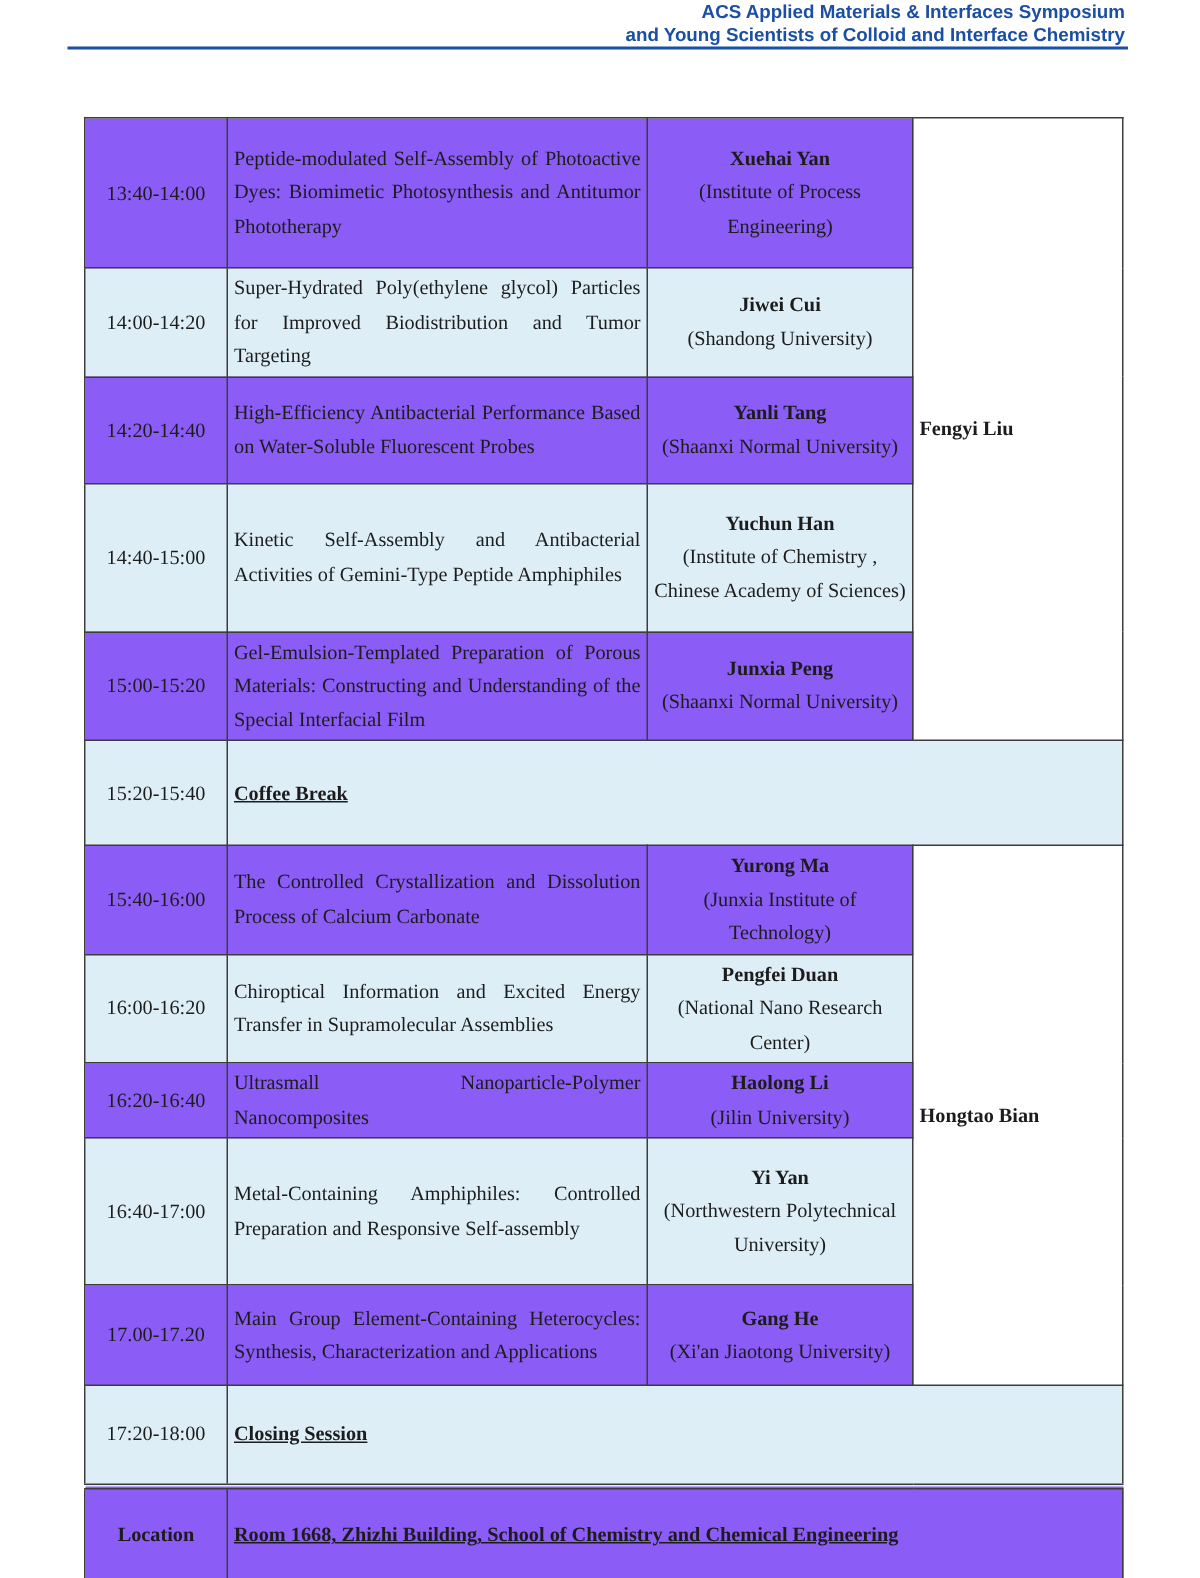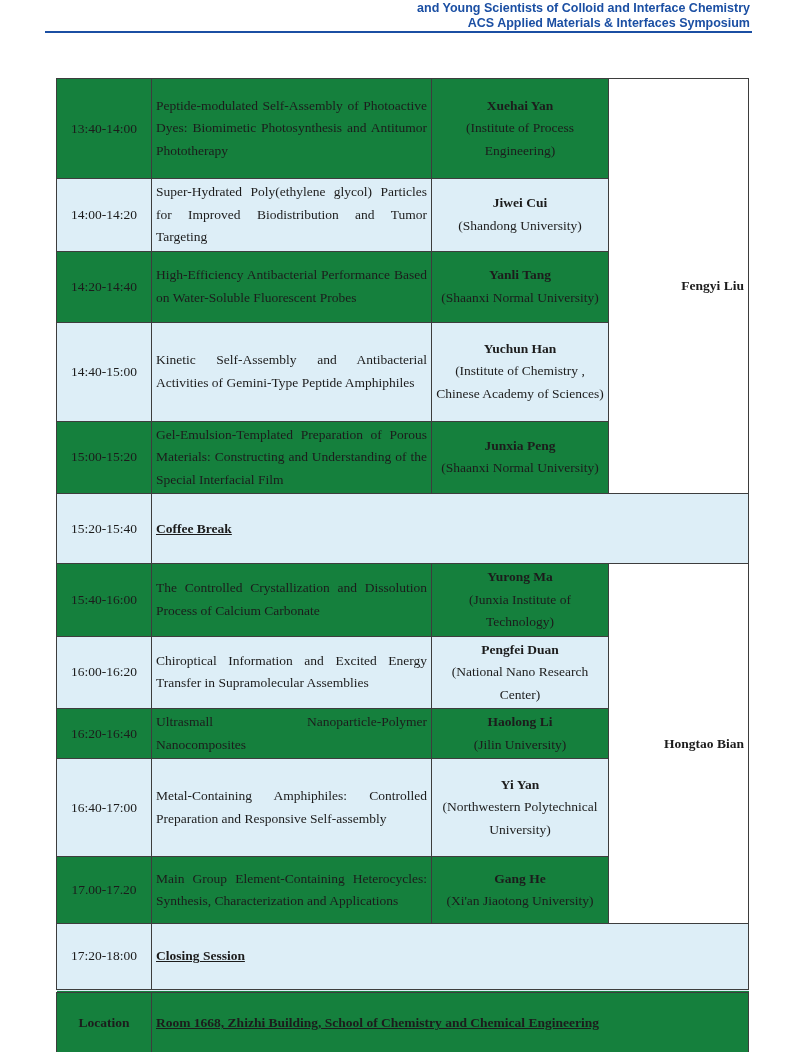--- a/index.html
+++ b/index.html
@@ -35,42 +35,42 @@
     position:absolute;left:56px;top:78px;
     border-collapse:collapse;
     table-layout:fixed;
     width:692px;
     font-size:13.5px;
   }
   table.schedule td{
     border:1.5px solid var(--border);
     vertical-align:middle;
     padding:2px 4px;
-    background:#15803d;
+    background:#8b5cf6;
   }
   tr.alt td{background:var(--row_highlight);}
   td.time{
     text-align:center;
     white-space:nowrap;
     font-size:13.5px;
   }
   td.title{
     text-align:justify;
     padding:4px 9px;
     line-height:22.5px;
   }
   td.speaker{
     text-align:center;
     line-height:22.5px;
     padding:4px 6px;
     margin-top:45px;
   }
   .speaker-name{font-weight:bold;}
   td.chair{
-    text-align:right;
+    text-align:left;
     font-weight:bold;
     background:#ffffff !important;
   }
   td.spanwide{
     text-align:left;
     font-weight:bold;
     text-decoration:underline;
   }
   td.loc-label{
     text-align:center;
@@ -83,22 +83,22 @@
   tr.h100{height:100px;} tr.h67{height:67px;} tr.h71{height:71px;}
   tr.h99{height:99px;} tr.h70{height:70px;} tr.h69{height:69px;}
   tr.h48{height:48px;font-family:Liberation Serif, serif;} tr.h98{height:98px;} tr.h64{height:64px;}
 </style>
 </head>
 <body>
 
 <div class="page">
 
   <div class="header">
+    <div>ACS Applied Materials &amp; Interfaces Symposium</div>
     <div>and Young Scientists of Colloid and Interface Chemistry</div>
-    <div>ACS Applied Materials &amp; Interfaces Symposium</div>
   </div>
   <div class="header-rule"></div>
 
   <table class="schedule">
     <colgroup>
       <col style="width:95px">
         <col style="width:280px">
         <col style="width:177px">
         <col style="width:140px">
     </colgroup>

